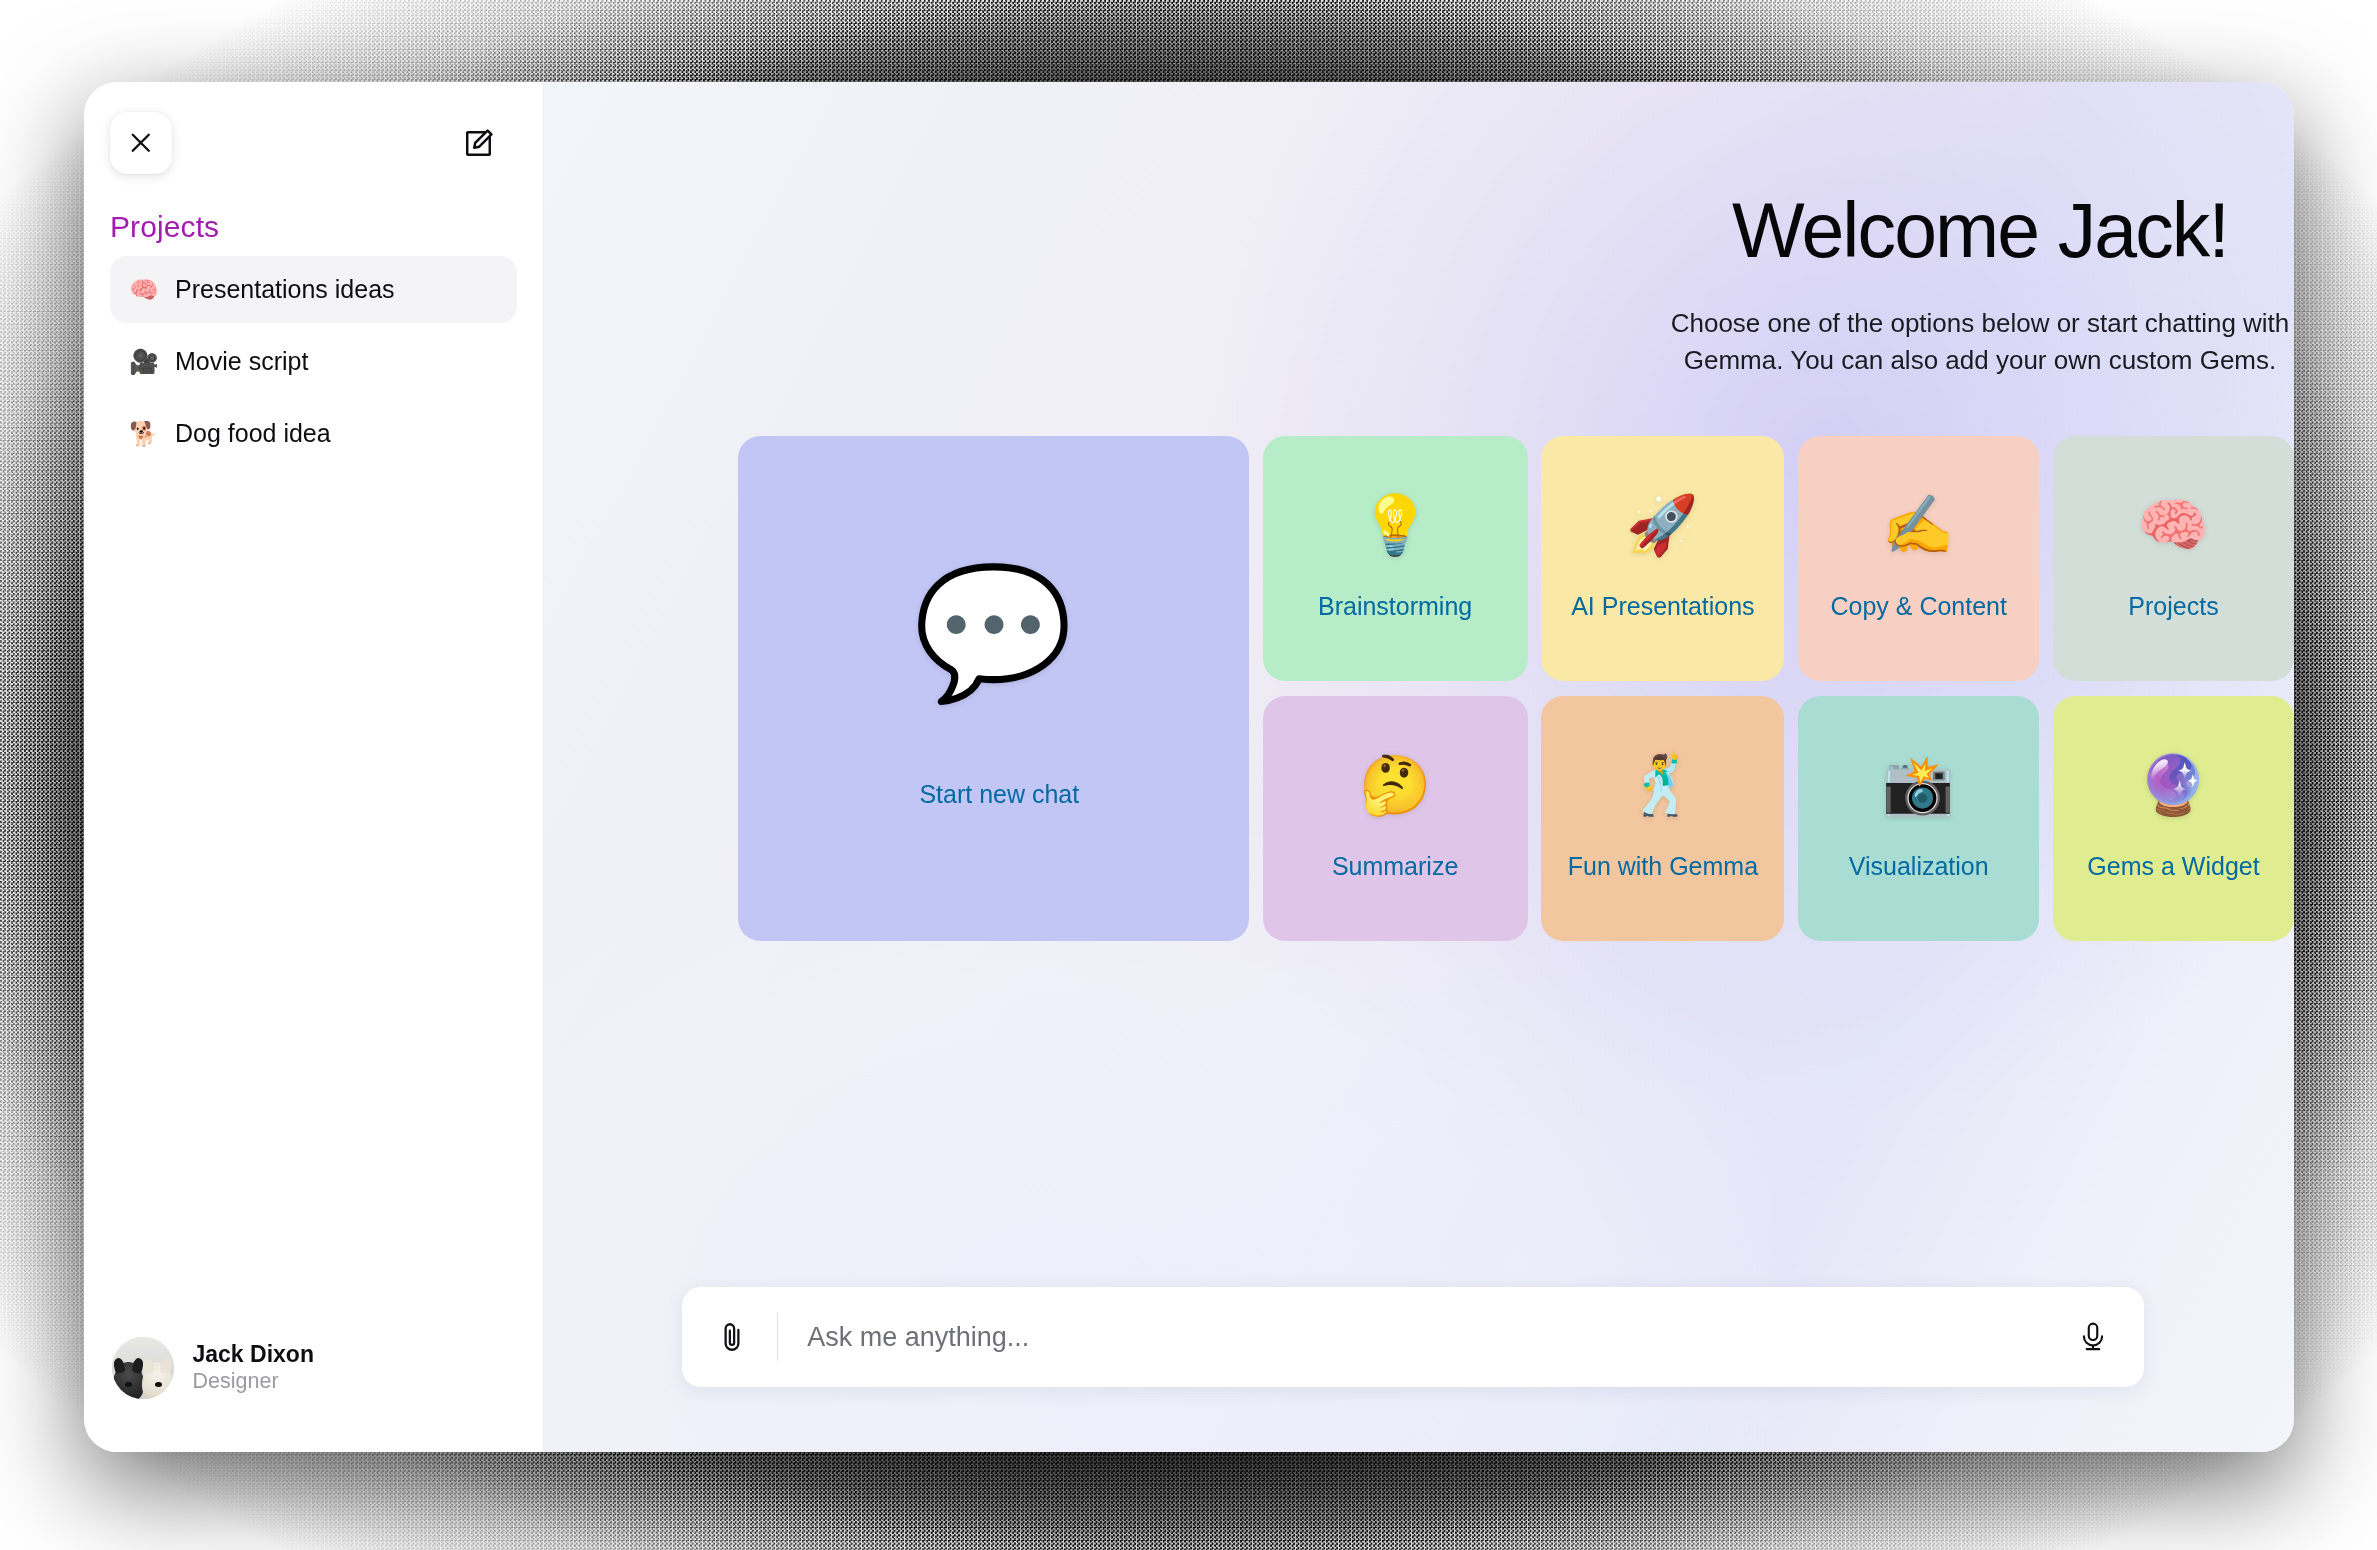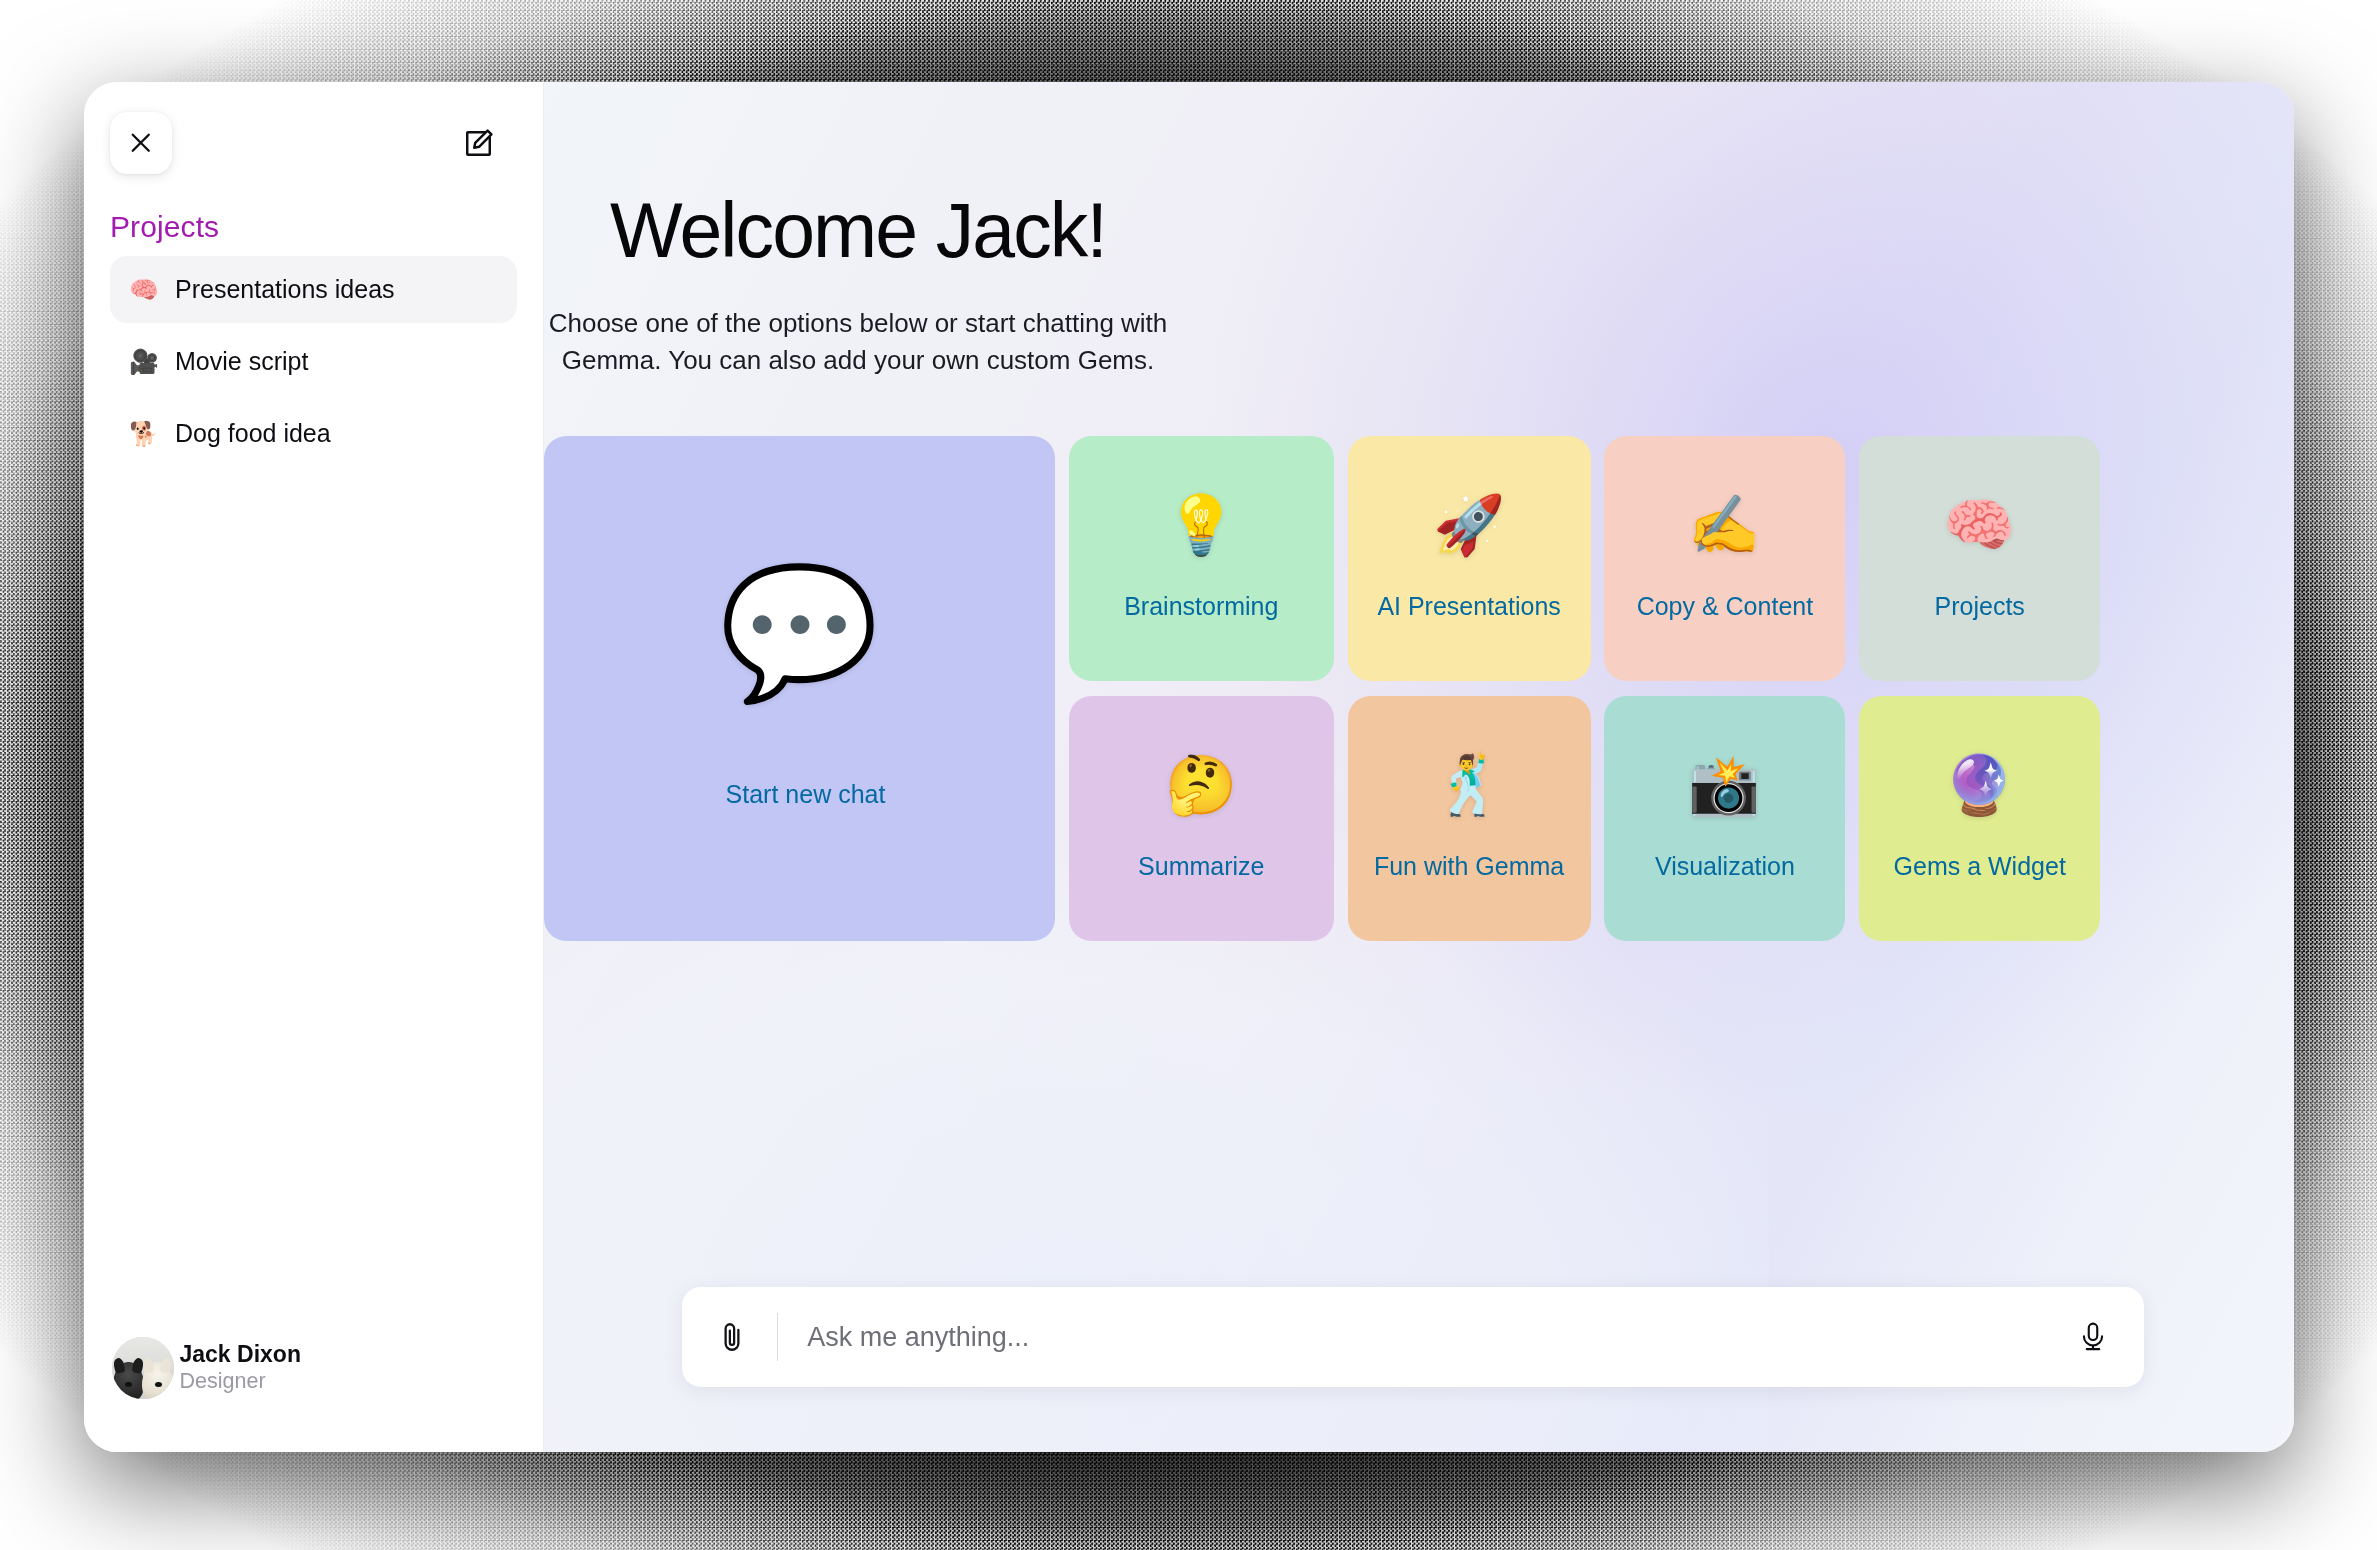--- a/index.html
+++ b/index.html
@@ -112,21 +112,21 @@
     font-size: 25px;
     color: #0d0d12;
   }
   .sb-item.active { background: #f4f4f6; }
   .sb-item .emoji { font-size: 24px; line-height: 1; width: 29px; text-align: center; }
 
   .sb-footer {
     margin-top: auto;
     display: flex;
     align-items: center;
-    gap: 6px;
+    gap: 19px;
     padding: 0 26px 53px 27.5px;
   }
   .avatar {
     width: 62px;
     height: 62px;
     border-radius: 50%;
     flex: 0 0 62px;
     overflow: hidden;
     position: relative;
     background: #dcdcda;
@@ -162,21 +162,21 @@
   .urole { font-size: 21.5px; color: #9a9aa2; line-height: 1.25; }
 
   
   #main {
     flex: 1;
     position: relative;
     background:
       linear-gradient(118deg, #f2f5fa 0%, #f0f1f7 18%, #f0eef6 34%, #eeeaf4 48%, #e6e4f6 62%, #e4e6f8 74%, #eff1fa 88%, #f3f5fb 100%);
     display: flex;
     flex-direction: column;
-    align-items: flex-start;
+    align-items: flex-end;
     overflow: hidden;
   }
   #main::before {
     content:"";
     position:absolute; right:-8%; top:-20%; width:70%; height:95%;
     background: radial-gradient(ellipse at center, rgba(196,190,246,.55) 0%, rgba(205,202,246,.22) 45%, rgba(255,255,255,0) 72%);
     pointer-events:none;
   }
   #main::after {
     content:"";

